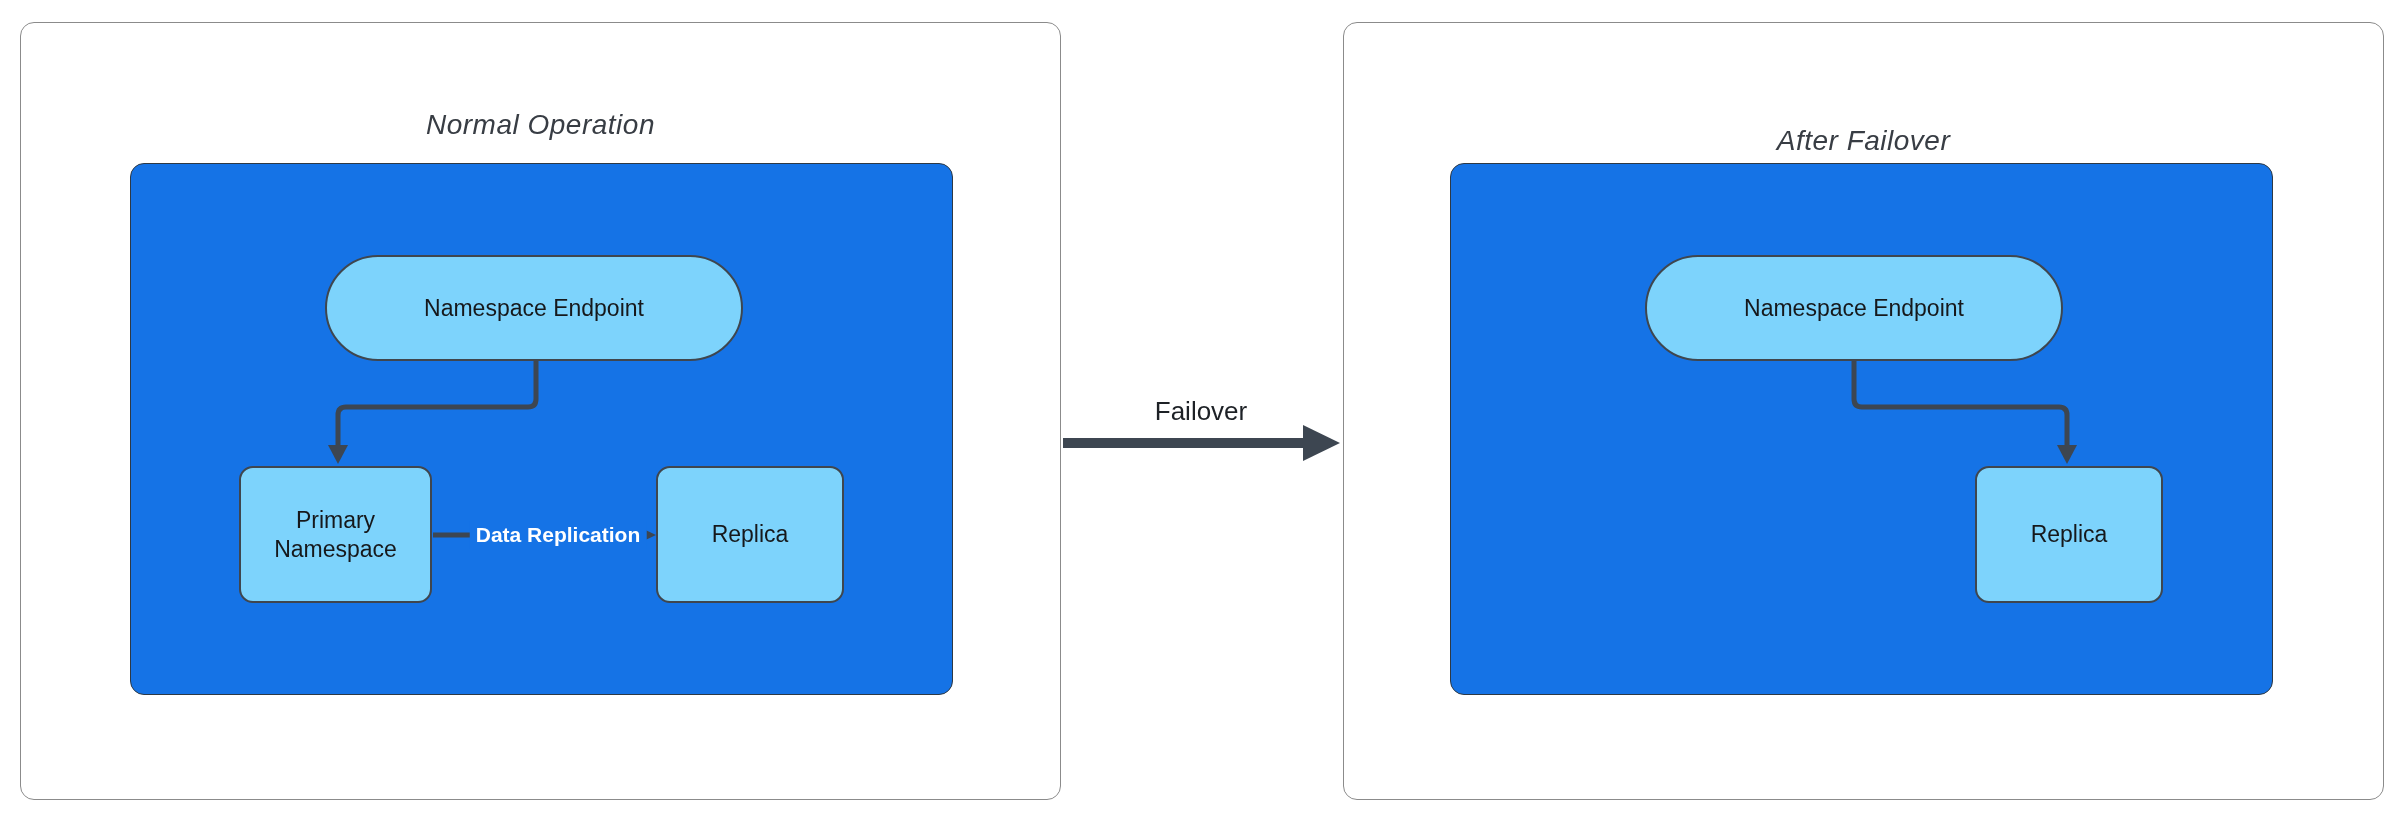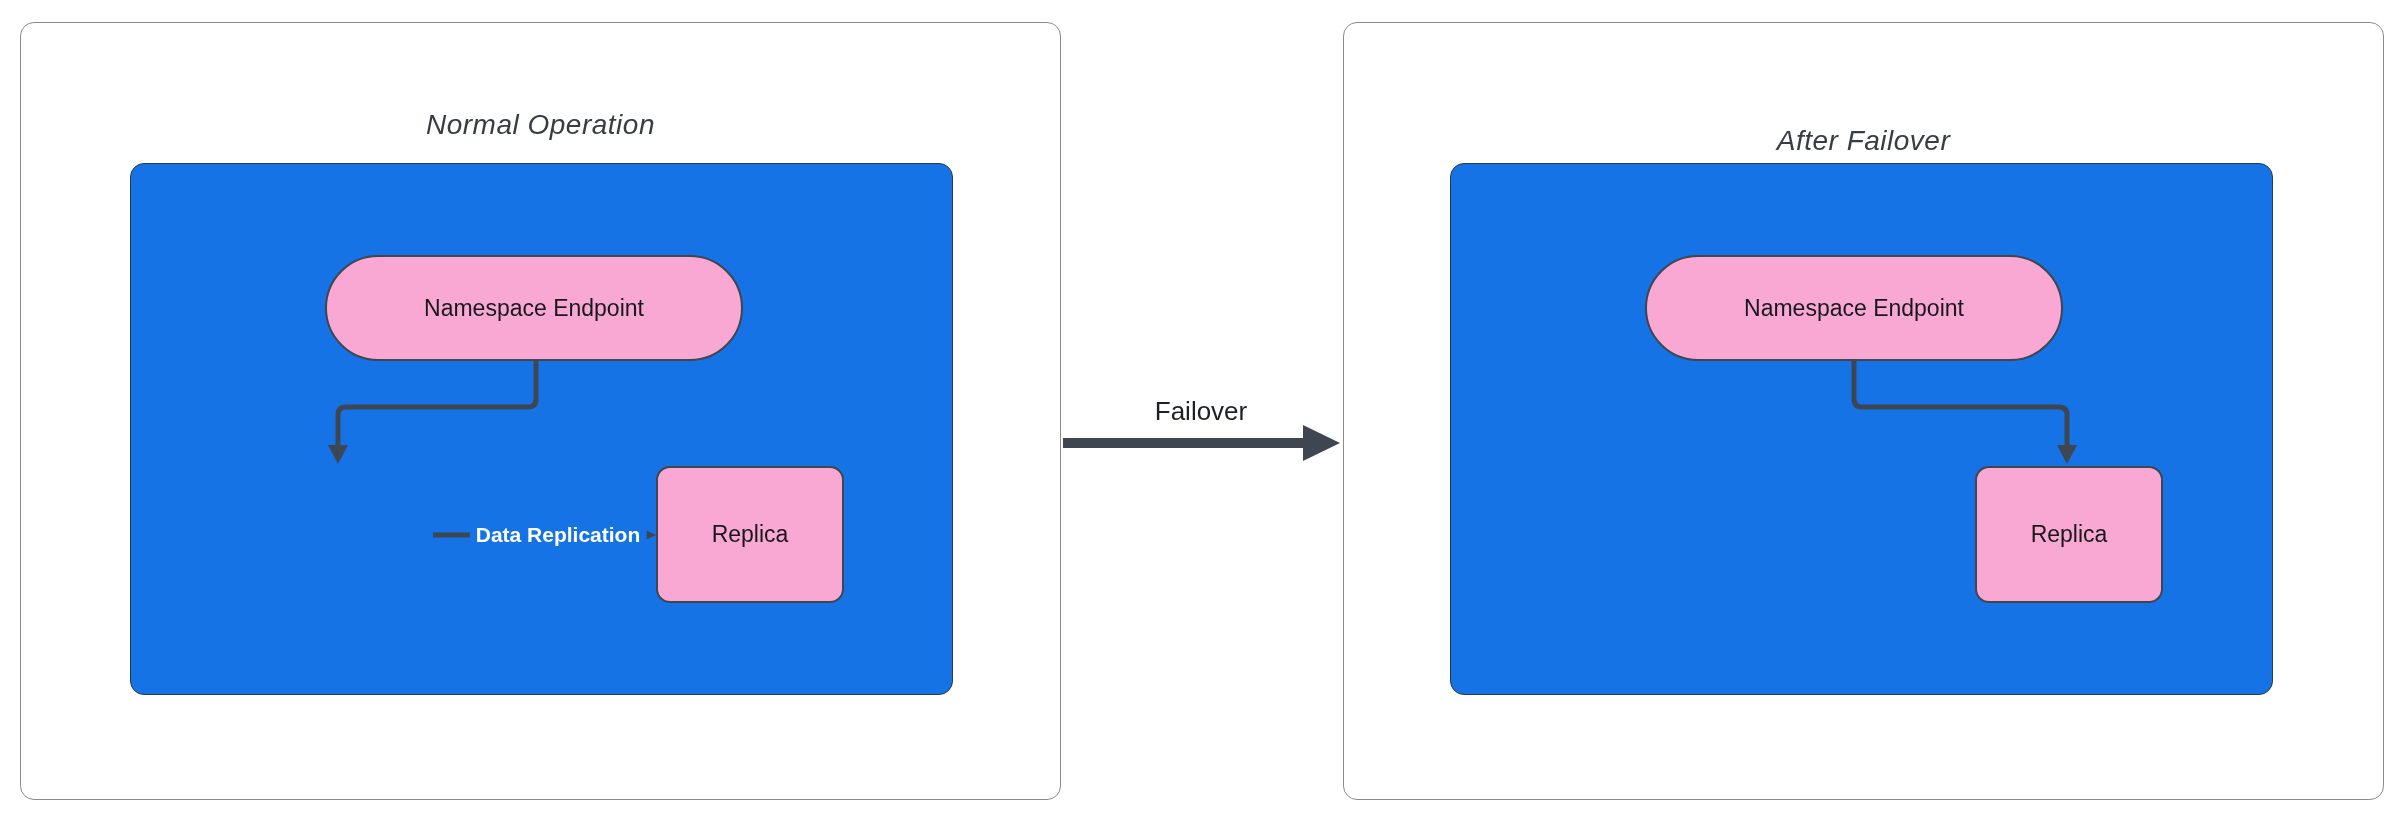--- a/index.html
+++ b/index.html
@@ -35,21 +35,21 @@
     box-sizing: border-box;
     z-index: 2;
   }
   .arrow-layer {
     position: absolute;
     left: 0; top: 0;
     z-index: 3;
   }
   .node {
     position: absolute;
-    background: #f9a8d4;
+    background: #7dd3fc;
     border: 2px solid #3f464e;
     box-sizing: border-box;
     display: flex;
     align-items: center;
     justify-content: center;
     text-align: center;
     font-size: 23px;
     color: #16181b;
     z-index: 4;
     line-height: 1.25;
@@ -116,20 +116,23 @@
 
     <g>
       <path d="M1854,361 L1854,399 Q1854,407 1862,407 L2059,407 Q2067,407 2067,415 L2067,448" fill="none" stroke="#3d4651" stroke-width="5"></path>
       <polygon points="2067,464 2057,445 2077,445" fill="#3d4651"></polygon>
     </g>
   </svg>
 
   <div class="node pill" style="left:325px; top:255px; width:418px; height:106px;">
     <span>Namespace Endpoint</span>
   </div>
+  <div class="node rect" style="left:239px; top:466px; width:193px; height:137px; padding:0 28px;">
+    <span>Primary Namespace</span>
+  </div>
   <div class="node rect" style="left:656px; top:466px; width:188px; height:137px;">
     <span>Replica</span>
   </div>
   <div class="edge-label" style="left:558px; top:535px;">Data Replication</div>
 
   <div class="transition-label" style="left:1201px; top:411px;text-align:right;">Failover</div>
 
   <div class="node pill" style="left:1645px; top:255px; width:418px; height:106px;">
     <span>Namespace Endpoint</span>
   </div>

